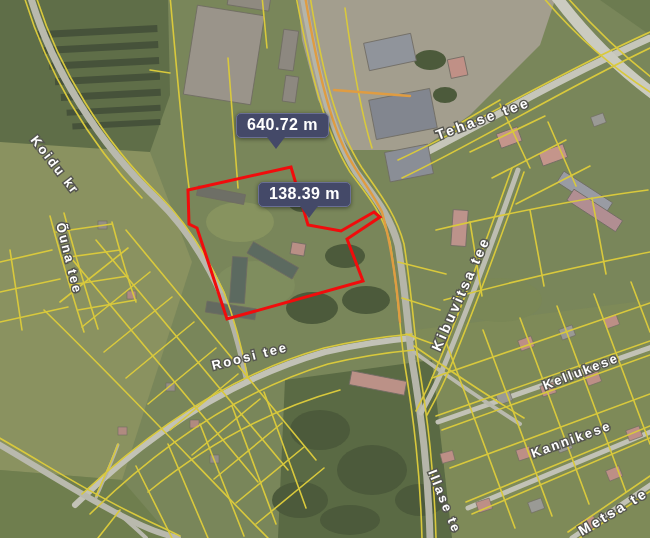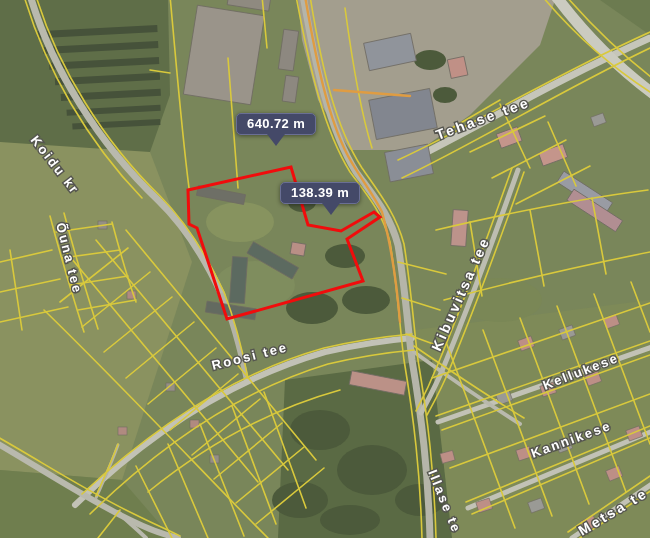--- a/index.html
+++ b/index.html
@@ -12,21 +12,21 @@
     font-family:"Liberation Sans", sans-serif;
     font-weight:bold; font-size:13px; letter-spacing:2.2px;
     fill:#ffffff; stroke:#55554f; stroke-width:2.8px; paint-order:stroke;
   }
   .street-lg { font-size:14px; letter-spacing:2.8px; }
   .tooltip {
     position:absolute; z-index:6;
     background:#444968; color:#fff;
     border:1px solid #6a6f94; border-radius:5px;
     padding:2px 10px 3px; white-space:nowrap;
-    font-size:13px; font-weight:bold; letter-spacing:0.4px;
+    font-size:16px; font-weight:bold; letter-spacing:0.4px;
     box-shadow:0 1px 4px rgba(0,0,0,0.45);
   }
   .tooltip .arrow {
     position:absolute; top:100%; width:0; height:0;
     border-left:9px solid transparent; border-right:9px solid transparent;
     border-top:12px solid #444968;
   }
 </style>
 </head>
 <body>
@@ -232,17 +232,17 @@
     <text class="street" transform="translate(533,458) rotate(-20)">Kannikese</text>
     <text class="street" transform="translate(428,472) rotate(68)">Illase te</text>
     <text class="street street-lg" transform="translate(582,536) rotate(-31)">Metsa te</text>
   </g>
 </svg>
 
   <div class="tooltip" style="left:236px; top:113px;">
     <span>640.72 m</span>
     <div class="arrow" style="left:30px;"></div>
   </div>
-  <div class="tooltip" style="left:280px; top:182px;">
+  <div class="tooltip" style="left:258px; top:182px;">
     <span>138.39 m</span>
     <div class="arrow" style="left:41px;"></div>
   </div>
 </div>
 
 </body></html>

